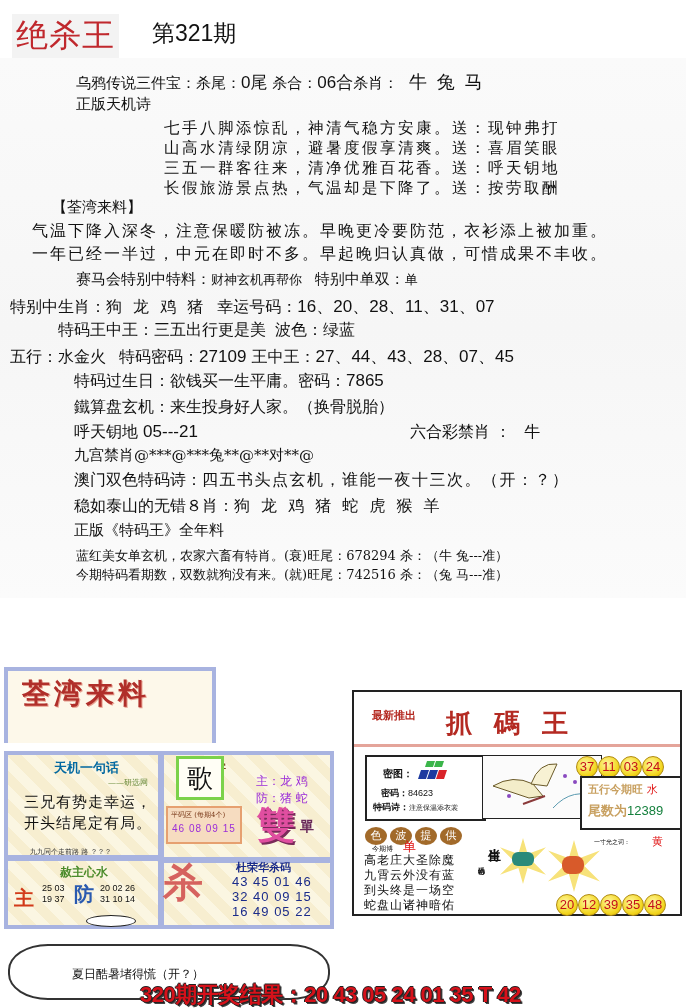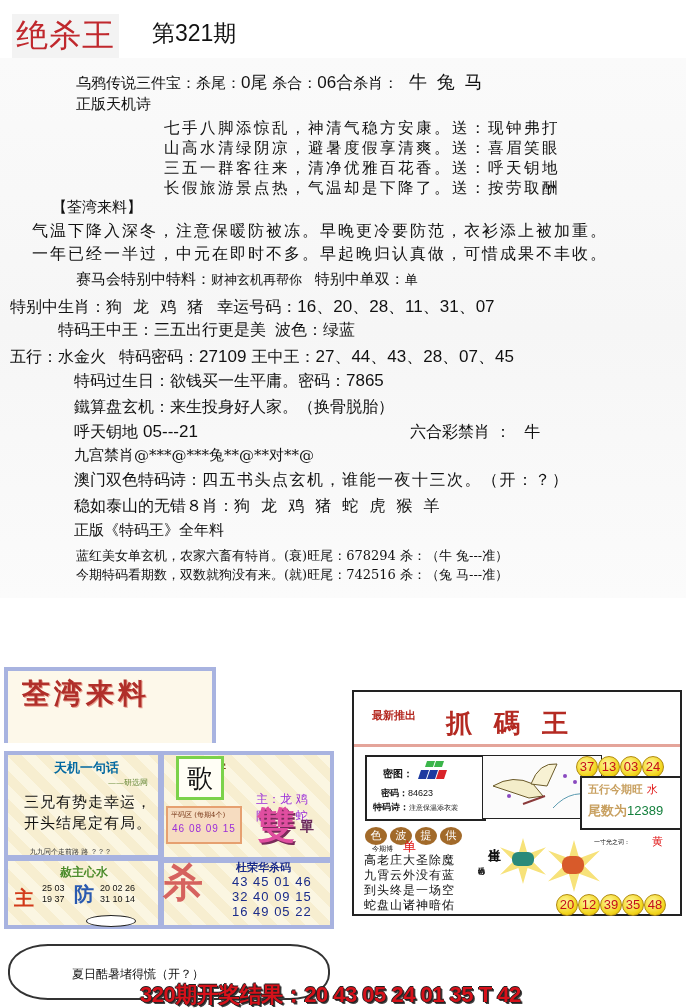--- a/index.html
+++ b/index.html
@@ -146,21 +146,21 @@
     <div>19 37</div>
   </div>
   <div class="abs" style="left:70px;top:214px;font-size:20px;color:#2a5ab0;font-weight:bold;">防</div>
   <div class="abs sans" style="left:96px;top:216px;font-size:9px;line-height:11px;">
     <div>20 02 26</div>
     <div>31 10 14</div>
   </div>
   <div class="abs" style="left:82px;top:248px;width:48px;height:10px;border:1.5px solid #222;border-radius:50%;background:#fff;"></div>
 
   <div class="abs" style="left:172px;top:94px;font-size:10px;color:#7a4a1a;font-weight:bold;">九肖之谜字</div>
-  <div class="abs purple" style="left:252px;top:124px;font-size:12px;line-height:17px;">
+  <div class="abs purple" style="left:252px;top:106px;font-size:12px;line-height:17px;">
     <div>主：龙  鸡</div>
     <div>防：猪  蛇</div>
   </div>
 </div>
 <div class="ge-box">歌</div>
 <div class="pm-box">
   <div class="abs" style="left:3px;top:2px;font-size:7px;color:#7a3a1a;"><span>平码区</span> <span>(每期4个)</span></div>
   <div class="abs sans purple" style="left:4px;top:15px;font-size:10px;letter-spacing:1px;">46 08 09 15</div>
 </div>
 <div class="shuang">雙</div>
@@ -200,21 +200,21 @@
     <path d="M70 52 Q90 30 116 42" stroke="#5a9ab0" fill="none" stroke-width="1"></path>
     <g fill="#8a4ac0">
         <circle cx="82" cy="20" r="2"></circle>
         <circle cx="92" cy="26" r="2"></circle>
         <circle cx="100" cy="18" r="2"></circle>
         <circle cx="26" cy="40" r="2"></circle>
       </g>
   </svg>
 </div>
 <div class="abs" style="left:576px;top:756px;">
-  <span class="ball">37</span><span class="ball">13</span><span class="ball">03</span><span class="ball">24</span>
+  <span class="ball">37</span><span class="ball">11</span><span class="ball">03</span><span class="ball">24</span>
 </div>
 <div class="rp-wx">
   <div class="abs" style="left:6px;top:4px;font-size:11px;color:#c8a060;font-weight:bold;"><span>五行今期旺</span> <span style="color:#e01010;font-weight:normal">水</span></div>
   <div class="abs" style="left:6px;top:24px;font-size:13px;color:#c8a060;font-weight:bold;"><span>尾数为</span><span class="sans" style="color:#15803d;font-weight:normal;font-size:13px">12389</span></div>
 </div>
 
 <div class="abs" style="left:365px;top:824px;">
   <span class="seball">色</span><span class="seball">波</span><span class="seball">提</span><span class="seball">供</span>
 </div>
 <div class="abs" style="left:372px;top:844px;font-size:7px;">今期博</div>

